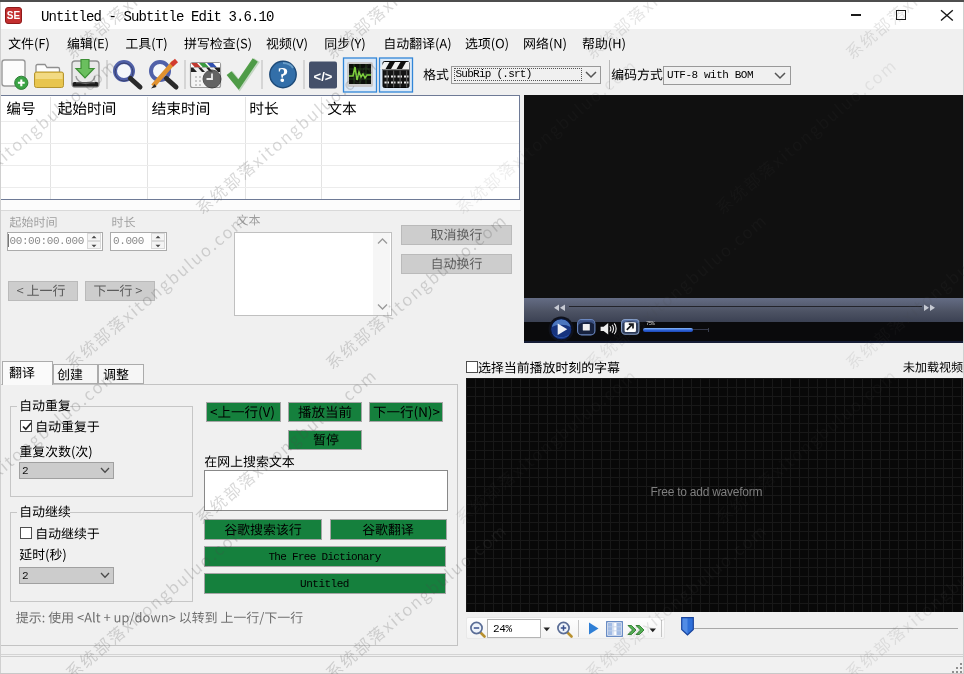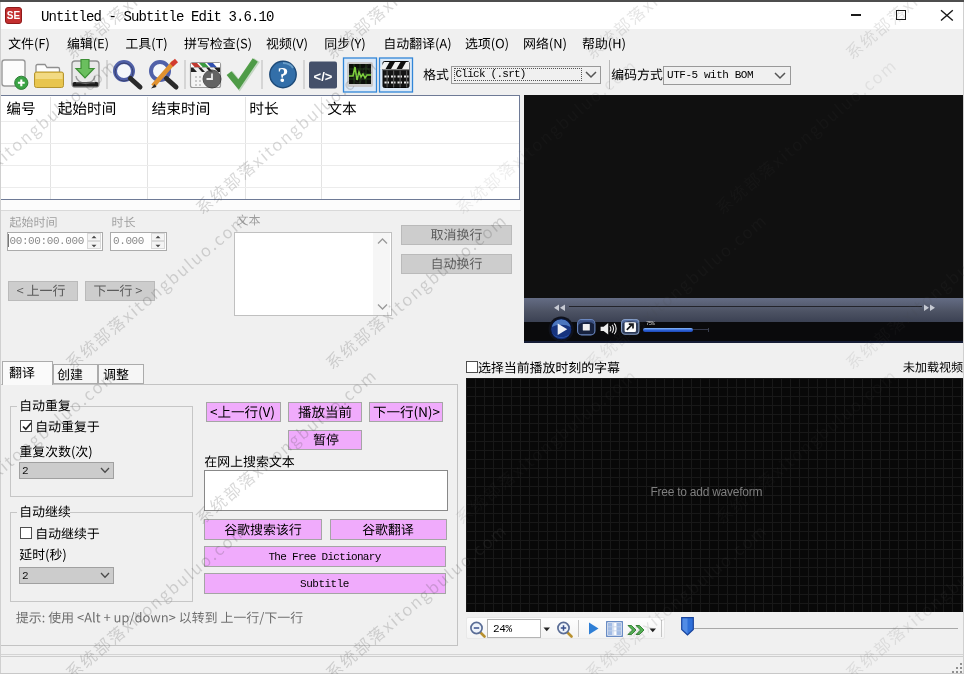--- a/index.html
+++ b/index.html
@@ -1,20 +1,20 @@
 <!DOCTYPE html>
 <html><head><meta charset="utf-8"><style>
 *{margin:0;padding:0;box-sizing:border-box}
 html,body{width:964px;height:674px;overflow:hidden}
 body{position:relative;background:#f0f0f0;font-family:"Liberation Mono",monospace}
 .ab{position:absolute}
 .z{position:absolute;overflow:visible}
 .mono{font-family:"Liberation Mono",monospace}
 .sans{font-family:"Liberation Sans",sans-serif}
-.btn{position:absolute;background:#f0abfc;border:1px solid #a5a5a5;display:flex;align-items:center;justify-content:center}
+.btn{position:absolute;background:#15803d;border:1px solid #a5a5a5;display:flex;align-items:center;justify-content:center}
 .dbtn{position:absolute;background:#cdcdcd;border:1px solid #bababa}
 .cb{position:absolute;width:11.5px;height:11.5px;background:#fff;border:1px solid #4e4e4e}
 .combo{position:absolute;background:#ccc;border:1px solid #a0a0a0}
 .grp{position:absolute;border:1px solid #c6c6c6}
 .wm{position:absolute;transform:rotate(-40deg);transform-origin:0 100%}
 </style></head><body>
 <div class="ab" style="left:0;top:0;width:964px;height:2px;background:#4e4e4e"></div>
 <div class="ab" style="left:0;top:2px;width:964px;height:27px;background:#fff"></div>
 <div class="ab" style="left:5px;top:7px;width:17px;height:17px;background:#c32f2f;border-radius:3px;border:1px solid #8f1a1a">
 <svg width="15" height="15" style="position:absolute;left:0;top:0">
@@ -138,30 +138,30 @@
 <rect x="386.5" y="14.5" width="1.2" height="17" fill="#555"></rect>
     <rect x="393" y="14.5" width="1.2" height="17" fill="#555"></rect>
     <rect x="399.5" y="14.5" width="1.2" height="17" fill="#555"></rect>
     <rect x="406" y="14.5" width="1.2" height="17" fill="#555"></rect>
 </svg>
 <svg class="z" style="left:423px;top:67.8px;color:#000" width="26" height="15" viewBox="0 0 26.0 15.1">
     <path fill="currentColor" d="M7.5 2.8H10.3C9.9 3.6 9.4 4.3 8.8 5C8.2 4.4 7.7 3.7 7.3 3ZM2.6 0.5V3.3H0.7V4.2H2.5C2.1 6 1.2 8.1 0.4 9.2C0.5 9.4 0.8 9.8 0.9 10C1.5 9.2 2.1 7.7 2.6 6.3V12.5H3.5V5.9C4 6.5 4.4 7.2 4.6 7.6L5.2 6.8C5 6.5 3.9 5.2 3.5 4.8V4.2H5L4.7 4.5C4.9 4.6 5.3 5 5.5 5.1C5.9 4.8 6.4 4.3 6.8 3.8C7.1 4.4 7.6 5 8.1 5.6C7 6.5 5.7 7.2 4.4 7.7C4.6 7.9 4.9 8.2 5 8.4C5.3 8.3 5.7 8.2 6 8V12.5H6.9V11.9H10.5V12.4H11.5V7.9L12.1 8.2C12.2 7.9 12.5 7.5 12.7 7.3C11.4 7 10.3 6.3 9.4 5.6C10.3 4.7 11.1 3.5 11.6 2.2L10.9 1.9L10.8 1.9H8C8.2 1.5 8.3 1.2 8.5 0.8L7.6 0.5C7.1 1.8 6.2 3.1 5.2 4V3.3H3.5V0.5ZM6.9 11.1V8.6H10.5V11.1ZM6.6 7.7C7.4 7.3 8.1 6.8 8.8 6.2C9.4 6.8 10.2 7.3 11 7.7Z M22.2 1.2C22.9 1.6 23.7 2.3 24.1 2.8L24.8 2.2C24.4 1.7 23.5 1.1 22.9 0.6ZM20.3 0.6C20.3 1.4 20.4 2.2 20.4 3H13.7V3.9H20.5C20.8 8.7 21.9 12.5 24 12.5C25 12.5 25.4 11.8 25.6 9.6C25.3 9.5 24.9 9.2 24.7 9C24.6 10.8 24.5 11.5 24.1 11.5C22.8 11.5 21.8 8.3 21.5 3.9H25.3V3H21.4C21.4 2.2 21.4 1.4 21.4 0.6ZM13.8 11.1 14.1 12.1C15.7 11.7 18.1 11.2 20.3 10.7L20.3 9.8L17.5 10.4V6.8H19.9V5.8H14.2V6.8H16.5V10.6Z"></path>
   </svg>
 <div class="ab" style="left:451px;top:65.5px;width:150px;height:18px;background:#f0f0f0;border:1px solid #999"></div>
 <div class="ab" style="left:453.5px;top:68px;width:128px;height:13px;border:1px dotted #555"></div>
-<div class="ab mono" style="left:455.5px;top:68px;font-size:11px;letter-spacing:-0.75px;line-height:13px">Click (.srt)</div>
+<div class="ab mono" style="left:455.5px;top:68px;font-size:11px;letter-spacing:-0.75px;line-height:13px">SubRip (.srt)</div>
 <svg class="ab" style="left:585px;top:71px" width="12" height="8">
     <path d="M1,1 L6,6 L11,1" fill="none" stroke="#555" stroke-width="1.5"></path>
   </svg>
 <div class="ab" style="left:608.5px;top:60px;width:1px;height:29px;background:#b9b9b9"></div>
 <svg class="z" style="left:611px;top:67.8px;color:#000" width="52" height="15" viewBox="0 0 52.0 15.1">
     <path fill="currentColor" d="M0.5 10.7 0.8 11.6C1.8 11.2 3.2 10.6 4.5 10.1L4.3 9.3C2.9 9.9 1.5 10.4 0.5 10.7ZM0.8 5.9C1 5.8 1.3 5.8 2.7 5.6C2.2 6.4 1.7 7.1 1.5 7.3C1.1 7.8 0.9 8.2 0.6 8.2C0.7 8.4 0.8 8.9 0.9 9.1C1.1 8.9 1.5 8.8 4.4 8.1C4.4 7.9 4.3 7.6 4.3 7.3L2.2 7.8C3.1 6.6 4 5.1 4.7 3.7L3.9 3.2C3.7 3.7 3.4 4.2 3.2 4.7L1.7 4.9C2.5 3.7 3.2 2.3 3.7 0.8L2.8 0.5C2.3 2.1 1.5 3.8 1.2 4.2C0.9 4.7 0.7 5 0.5 5.1C0.6 5.3 0.7 5.7 0.8 5.9ZM8.1 6.9V8.8H7V6.9ZM8.8 6.9H9.7V8.8H8.8ZM6.3 6.1V12.4H7V9.6H8.1V12.1H8.8V9.6H9.7V12H10.4V9.6H11.3V11.5C11.3 11.6 11.3 11.6 11.2 11.7C11.1 11.7 10.9 11.7 10.6 11.6C10.7 11.9 10.8 12.2 10.8 12.4C11.3 12.4 11.6 12.4 11.8 12.2C12 12.1 12.1 11.9 12.1 11.5V6.1L11.3 6.1ZM10.4 6.9H11.3V8.8H10.4ZM7.9 0.7C8.1 1.1 8.3 1.5 8.4 1.9H5.4V4.7C5.4 6.7 5.3 9.6 4.1 11.7C4.3 11.8 4.7 12.1 4.8 12.3C6 10.2 6.3 7.1 6.3 5H12V1.9H9.5C9.3 1.5 9.1 0.9 8.8 0.4ZM6.3 2.8H11V4.1H6.3Z M18.3 8.8V9.7H23.3V8.8ZM19.4 3C19.3 4.3 19.1 6 19 7.1H19.2L24.2 7.1C24 9.9 23.7 11.1 23.3 11.4C23.2 11.5 23.1 11.6 22.9 11.6C22.6 11.6 22 11.6 21.4 11.5C21.6 11.7 21.7 12.1 21.7 12.4C22.3 12.4 22.9 12.4 23.2 12.4C23.6 12.4 23.9 12.3 24.1 12C24.6 11.5 24.9 10.2 25.2 6.7C25.2 6.5 25.2 6.2 25.2 6.2H23.6C23.8 4.6 24 2.7 24.1 1.3L23.4 1.2L23.3 1.3H18.8V2.2H23.1C23 3.3 22.8 4.9 22.7 6.2H20C20.1 5.3 20.2 4 20.3 3.1ZM13.7 1.2V2.1H15.2C14.9 4.1 14.3 5.9 13.4 7.2C13.5 7.4 13.8 8 13.8 8.2C14.1 7.9 14.3 7.6 14.5 7.2V11.9H15.4V10.8H17.7V5.2H15.4C15.7 4.2 16 3.2 16.2 2.1H18.1V1.2ZM15.4 6.1H16.9V10H15.4Z M31.7 0.8C32.1 1.4 32.4 2.2 32.6 2.8H26.9V3.7H30.4C30.3 6.7 30 10.1 26.6 11.7C26.9 11.9 27.2 12.3 27.3 12.5C29.8 11.2 30.8 9.1 31.2 6.7H35.8C35.6 9.7 35.4 10.9 35 11.3C34.8 11.4 34.6 11.4 34.4 11.4C34 11.4 33.1 11.4 32.2 11.3C32.4 11.6 32.5 12 32.5 12.3C33.4 12.4 34.2 12.4 34.7 12.3C35.2 12.3 35.5 12.2 35.8 11.9C36.3 11.4 36.6 10 36.9 6.3C36.9 6.1 36.9 5.8 36.9 5.8H31.3C31.4 5.1 31.5 4.4 31.5 3.7H38.2V2.8H32.7L33.6 2.4C33.4 1.8 33 1.1 32.7 0.4Z M48.2 1.2C48.9 1.6 49.7 2.3 50.1 2.8L50.8 2.2C50.4 1.7 49.5 1.1 48.9 0.6ZM46.3 0.6C46.3 1.4 46.4 2.2 46.4 3H39.7V3.9H46.5C46.8 8.7 47.9 12.5 50 12.5C51 12.5 51.4 11.8 51.6 9.6C51.3 9.5 50.9 9.2 50.7 9C50.6 10.8 50.5 11.5 50.1 11.5C48.8 11.5 47.8 8.3 47.5 3.9H51.3V3H47.4C47.4 2.2 47.4 1.4 47.4 0.6ZM39.8 11.1 40.1 12.1C41.7 11.7 44.1 11.2 46.3 10.7L46.3 9.8L43.5 10.4V6.8H45.9V5.8H40.2V6.8H42.5V10.6Z"></path>
   </svg>
 <div class="ab" style="left:663px;top:65.5px;width:128px;height:19px;background:#f0f0f0;border:1px solid #999"></div>
-<div class="ab mono" style="left:667px;top:68.5px;font-size:11px;letter-spacing:-0.45px;line-height:13px">UTF-5 with BOM</div>
+<div class="ab mono" style="left:667px;top:68.5px;font-size:11px;letter-spacing:-0.45px;line-height:13px">UTF-8 with BOM</div>
 <svg class="ab" style="left:774px;top:71.5px" width="12" height="8">
     <path d="M1,1 L6,6 L11,1" fill="none" stroke="#555" stroke-width="1.5"></path>
   </svg>
 <div class="ab" style="left:0;top:95px;width:520px;height:105px;background:#fff;border:1px solid #6e7a96"></div>
 <div class="ab" style="left:49.5px;top:97px;width:1px;height:102px;background:#e3e3e3"></div>
 <div class="ab" style="left:147px;top:97px;width:1px;height:102px;background:#e3e3e3"></div>
 <div class="ab" style="left:245px;top:97px;width:1px;height:102px;background:#e3e3e3"></div>
 <div class="ab" style="left:320.5px;top:97px;width:1px;height:102px;background:#e3e3e3"></div>
 <div class="ab" style="left:1px;top:121px;width:518px;height:1px;background:#ececec"></div>
 <div class="ab" style="left:1px;top:143px;width:518px;height:1px;background:#ececec"></div>
@@ -342,21 +342,21 @@
 <div class="ab" style="left:203.5px;top:470px;width:244px;height:41px;background:#fff;border:1px solid #888"></div>
 <div class="btn" style="left:203.5px;top:518.5px;width:118px;height:21px"></div>
 <svg class="z" style="left:224px;top:522.9px;color:#000" width="78" height="15" viewBox="0 0 78.0 15.1">
     <path fill="currentColor" d="M7.6 1.3C8.9 2.2 10.4 3.5 11.2 4.4L12 3.7C11.2 2.9 9.6 1.6 8.4 0.7ZM4.4 0.8C3.5 1.9 2.2 3 1 3.7C1.3 3.9 1.7 4.2 1.8 4.4C3 3.6 4.4 2.4 5.3 1.2ZM6.4 2.8C5.3 4.8 2.9 6.7 0.5 7.5C0.7 7.7 1 8.1 1.1 8.4C1.7 8.2 2.3 7.9 2.9 7.5V12.5H3.9V12H9.2V12.5H10.2V7.6C10.8 7.9 11.3 8.2 11.8 8.4C12 8.1 12.3 7.7 12.6 7.5C10.5 6.8 8.3 5.3 7 3.7L7.3 3.4ZM3.9 11.1V8.1H9.2V11.1ZM3.3 7.3C4.5 6.5 5.6 5.5 6.5 4.5C7.3 5.5 8.4 6.5 9.6 7.3Z M15.1 3.5H16.6V4.8H15.1ZM14.3 2.8V5.5H17.4V2.8ZM13.5 6.3V7.2H18.4V11.5C18.4 11.6 18.3 11.7 18.1 11.7C18 11.7 17.4 11.7 16.8 11.7C17 11.9 17.1 12.2 17.1 12.4C17.9 12.4 18.5 12.4 18.8 12.3C19.1 12.2 19.2 12 19.2 11.5V7.2H20.4V6.3H19.2V2H20.1V1.2H13.7V2H18.3V6.3ZM14.2 8V11.3H15V10.8H17.4V8ZM15 8.7H16.6V10.1H15ZM21.2 0.5C20.9 2.4 20.3 4.3 19.5 5.5C19.7 5.6 20.1 5.9 20.3 6C20.8 5.3 21.2 4.5 21.5 3.5H24.4C24.2 4.4 24 5.3 23.9 5.9L24.6 6.1C24.9 5.3 25.3 3.9 25.5 2.8L24.8 2.6L24.7 2.6H21.7C21.9 2 22 1.3 22.1 0.7ZM22.1 4.3V5.2C22.1 7 21.9 9.8 19.4 11.8C19.6 12 19.9 12.3 20 12.5C21.5 11.3 22.2 9.8 22.6 8.4C23.1 10.1 23.9 11.4 25.1 12.5C25.3 12.2 25.5 11.9 25.8 11.8C24.2 10.4 23.4 8.9 22.9 6.2C22.9 5.9 23 5.5 23 5.2V4.3Z M28.2 0.5V3.1H26.6V4.1H28.2V6.8L26.5 7.4L26.8 8.3L28.2 7.8V11.3C28.2 11.4 28.1 11.5 27.9 11.5C27.8 11.5 27.3 11.5 26.8 11.5C27 11.8 27.1 12.2 27.1 12.4C27.9 12.4 28.4 12.4 28.7 12.2C29 12.1 29.1 11.8 29.1 11.3V7.5L30.5 6.9L30.4 6L29.1 6.5V4.1H30.4V3.1H29.1V0.5ZM30.9 7.7V8.5H31.5L31.4 8.5C32 9.4 32.7 10.2 33.6 10.8C32.5 11.2 31.2 11.5 30 11.7C30.1 11.9 30.3 12.3 30.4 12.5C31.8 12.3 33.2 11.9 34.5 11.3C35.5 11.8 36.7 12.2 37.9 12.5C38.1 12.2 38.3 11.8 38.5 11.6C37.4 11.5 36.3 11.2 35.4 10.8C36.4 10.1 37.3 9.1 37.8 7.9L37.3 7.6L37.1 7.7H34.9V6.4H37.9V1.6H35.4V2.4H37V3.6H35.5V4.4H37V5.6H34.9V0.5H34V5.6H31.9V4.4H33.4V3.6H31.9V2.4C32.6 2.2 33.3 1.9 33.9 1.6L33.2 1C32.7 1.3 31.9 1.7 31.1 1.9V6.4H34V7.7ZM36.5 8.5C36 9.2 35.3 9.8 34.5 10.3C33.6 9.8 32.9 9.2 32.4 8.5Z M47.2 10.1C48.3 10.7 49.7 11.6 50.4 12.2L51.2 11.6C50.5 11 49 10.2 48 9.6ZM42.8 9.7C42 10.4 40.9 11.1 39.8 11.6C40 11.7 40.4 12.1 40.5 12.2C41.6 11.7 42.8 10.8 43.7 10ZM41.5 7.3C41.7 7.2 42.1 7.2 44.5 7C43.4 7.5 42.5 7.9 42.1 8.1C41.3 8.4 40.8 8.6 40.3 8.6C40.4 8.8 40.5 9.3 40.6 9.5C40.9 9.3 41.4 9.3 45.2 9V11.3C45.2 11.5 45.2 11.5 45 11.5C44.8 11.5 44.1 11.5 43.3 11.5C43.4 11.8 43.6 12.1 43.6 12.4C44.6 12.4 45.2 12.4 45.6 12.3C46.1 12.1 46.2 11.9 46.2 11.3V9L49.4 8.8C49.7 9.2 50 9.5 50.2 9.8L51 9.3C50.4 8.6 49.3 7.5 48.3 6.7L47.6 7.2C48 7.5 48.3 7.8 48.7 8.1L43 8.4C44.9 7.7 46.7 6.9 48.5 5.8L47.7 5.2C47.2 5.6 46.6 5.9 45.9 6.3L43 6.4C43.9 6 44.8 5.5 45.6 4.9L45.2 4.6H50.2V6.2H51.2V3.7H46V2.5H51V1.7H46V0.5H45V1.7H40V2.5H45V3.7H39.9V6.2H40.8V4.6H44.6C43.7 5.3 42.6 5.9 42.2 6.1C41.8 6.3 41.5 6.4 41.3 6.4C41.4 6.7 41.5 7.1 41.5 7.3Z M53.5 1.2C54.1 1.9 55 2.8 55.3 3.4L56.1 2.8C55.7 2.2 54.9 1.3 54.2 0.7ZM52.6 4.6V5.5H54.7V10.3C54.7 11 54.3 11.4 54 11.6C54.2 11.8 54.5 12.1 54.6 12.3C54.8 12.1 55.1 11.8 57.1 10.3C57 10.2 56.9 9.8 56.8 9.5L55.6 10.4V4.6ZM59.7 0.7C59.9 1.2 60.2 1.8 60.3 2.2H56.7V3.1H59.5C59 3.9 58.1 5 57.9 5.3C57.6 5.5 57.2 5.6 57 5.7C57 5.9 57.2 6.4 57.3 6.6C57.5 6.5 57.9 6.4 60.6 6.3C59.5 7.3 58.2 8.3 56.7 8.9C56.9 9.1 57.2 9.4 57.3 9.7C59.8 8.5 61.9 6.6 63.1 4.5L62.1 4.2C61.9 4.6 61.7 5 61.4 5.4L58.9 5.5C59.4 4.8 60.1 3.9 60.6 3.1H64.3V2.2H61.4C61.3 1.7 61 1 60.6 0.5ZM63.2 6.5C61.9 8.7 59.3 10.7 56.2 11.7C56.4 11.9 56.6 12.3 56.8 12.5C58.4 11.9 59.8 11.1 61.1 10.2C62 10.9 63 11.8 63.5 12.3L64.3 11.7C63.7 11.1 62.7 10.3 61.8 9.6C62.8 8.8 63.6 7.9 64.2 6.9Z M70.7 1.3V2.2H77.1V1.3ZM68.5 0.5C67.8 1.5 66.5 2.6 65.5 3.4C65.6 3.5 65.9 3.9 66 4.1C67.2 3.3 68.5 2 69.4 0.9ZM70.1 4.9V5.8H74.5V11.2C74.5 11.4 74.4 11.5 74.1 11.5C73.9 11.5 73 11.5 72.1 11.5C72.2 11.8 72.4 12.2 72.4 12.4C73.7 12.4 74.4 12.4 74.9 12.3C75.3 12.1 75.5 11.8 75.5 11.2V5.8H77.4V4.9ZM69 3.3C68.1 4.8 66.7 6.3 65.3 7.3C65.5 7.4 65.9 7.9 66 8.1C66.5 7.7 67 7.2 67.5 6.7V12.5H68.5V5.6C69 5 69.5 4.3 69.9 3.6Z"></path>
   </svg>
 <div class="btn" style="left:330px;top:518.5px;width:117px;height:21px"></div>
 <svg class="z" style="left:362px;top:522.9px;color:#000" width="52" height="15" viewBox="0 0 52.0 15.1">
     <path fill="currentColor" d="M7.6 1.3C8.9 2.2 10.4 3.5 11.2 4.4L12 3.7C11.2 2.9 9.6 1.6 8.4 0.7ZM4.4 0.8C3.5 1.9 2.2 3 1 3.7C1.3 3.9 1.7 4.2 1.8 4.4C3 3.6 4.4 2.4 5.3 1.2ZM6.4 2.8C5.3 4.8 2.9 6.7 0.5 7.5C0.7 7.7 1 8.1 1.1 8.4C1.7 8.2 2.3 7.9 2.9 7.5V12.5H3.9V12H9.2V12.5H10.2V7.6C10.8 7.9 11.3 8.2 11.8 8.4C12 8.1 12.3 7.7 12.6 7.5C10.5 6.8 8.3 5.3 7 3.7L7.3 3.4ZM3.9 11.1V8.1H9.2V11.1ZM3.3 7.3C4.5 6.5 5.6 5.5 6.5 4.5C7.3 5.5 8.4 6.5 9.6 7.3Z M15.1 3.5H16.6V4.8H15.1ZM14.3 2.8V5.5H17.4V2.8ZM13.5 6.3V7.2H18.4V11.5C18.4 11.6 18.3 11.7 18.1 11.7C18 11.7 17.4 11.7 16.8 11.7C17 11.9 17.1 12.2 17.1 12.4C17.9 12.4 18.5 12.4 18.8 12.3C19.1 12.2 19.2 12 19.2 11.5V7.2H20.4V6.3H19.2V2H20.1V1.2H13.7V2H18.3V6.3ZM14.2 8V11.3H15V10.8H17.4V8ZM15 8.7H16.6V10.1H15ZM21.2 0.5C20.9 2.4 20.3 4.3 19.5 5.5C19.7 5.6 20.1 5.9 20.3 6C20.8 5.3 21.2 4.5 21.5 3.5H24.4C24.2 4.4 24 5.3 23.9 5.9L24.6 6.1C24.9 5.3 25.3 3.9 25.5 2.8L24.8 2.6L24.7 2.6H21.7C21.9 2 22 1.3 22.1 0.7ZM22.1 4.3V5.2C22.1 7 21.9 9.8 19.4 11.8C19.6 12 19.9 12.3 20 12.5C21.5 11.3 22.2 9.8 22.6 8.4C23.1 10.1 23.9 11.4 25.1 12.5C25.3 12.2 25.5 11.9 25.8 11.8C24.2 10.4 23.4 8.9 22.9 6.2C22.9 5.9 23 5.5 23 5.2V4.3Z M32.6 3.4C33 4.3 33.3 5.4 33.5 6L34.2 5.8C34 5.2 33.6 4.1 33.3 3.2ZM35.5 3.4C35.9 4.2 36.3 5.3 36.4 6L37.1 5.8C36.9 5.1 36.6 4 36.2 3.2ZM31.2 1.9C31.1 2.4 30.8 3.1 30.5 3.6H30.1V1.7C30.9 1.5 31.6 1.4 32.2 1.3L31.7 0.6C30.5 0.9 28.4 1.1 26.7 1.2C26.8 1.4 26.9 1.7 26.9 1.9C27.7 1.9 28.5 1.8 29.2 1.7V3.6H26.6V4.4H28.9C28.3 5.3 27.3 6.2 26.5 6.7C26.6 6.9 26.8 7.3 26.9 7.5L27.1 7.4V12.5H27.9V11.7H31.3V12.3H32.1V7.3H27.2C27.9 6.7 28.7 5.9 29.2 5.1V7H30.1V5.1C30.7 5.6 31.6 6.4 32 6.8L32.5 6C32.1 5.8 30.8 4.8 30.2 4.4H32.3V3.6H31.3C31.5 3.2 31.8 2.6 32 2.1ZM27.3 2.2C27.5 2.7 27.7 3.3 27.8 3.6L28.5 3.4C28.4 3.1 28.2 2.5 28 2ZM29.3 9.8V10.9H27.9V9.8ZM30 9.8H31.3V10.9H30ZM29.3 9.1H27.9V8H29.3ZM30 9.1V8H31.3V9.1ZM32.4 8.9 32.9 9.5C33.3 9 33.9 8.4 34.4 7.8V11.4C34.4 11.5 34.4 11.6 34.2 11.6C34.1 11.6 33.6 11.6 33.1 11.6C33.2 11.8 33.3 12.2 33.4 12.4C34.1 12.4 34.5 12.4 34.8 12.3C35.1 12.1 35.2 11.8 35.2 11.4V1.1H32.7V2H34.4V6.7C33.7 7.6 32.9 8.3 32.4 8.9ZM35.4 8.7 35.9 9.4C36.3 8.9 36.8 8.4 37.3 7.8V11.3C37.3 11.5 37.2 11.6 37.1 11.6C36.9 11.6 36.4 11.6 35.9 11.6C36 11.8 36.2 12.2 36.2 12.4C36.9 12.4 37.4 12.4 37.7 12.3C38 12.1 38.1 11.8 38.1 11.3V1.1H35.5V2H37.3V6.7C36.6 7.5 35.9 8.2 35.4 8.7Z M40.3 1.3C40.9 2 41.5 3 41.8 3.6L42.6 3C42.3 2.4 41.6 1.5 41 0.8ZM46.9 6.1V7.2H44.4V8.1H46.9V9.5H43.6V9.9L43.4 9.3L42.4 10.1V4.6H39.6V5.5H41.4V10.2C41.4 10.8 41 11.3 40.8 11.5C41 11.6 41.2 12 41.3 12.2C41.5 11.9 41.8 11.7 43.6 10.3V10.4H46.9V12.5H47.9V10.4H51.4V9.5H47.9V8.1H50.5V7.2H47.9V6.1ZM49.4 2.1C48.9 2.8 48.3 3.4 47.5 3.9C46.8 3.4 46.2 2.8 45.7 2.1ZM43.8 1.2V2.1H44.7C45.3 3 45.9 3.8 46.7 4.4C45.6 5.1 44.4 5.6 43.2 5.8C43.3 6 43.6 6.4 43.7 6.7C45 6.3 46.3 5.7 47.5 5C48.5 5.7 49.7 6.2 51 6.5C51.2 6.3 51.4 5.9 51.6 5.7C50.4 5.5 49.3 5 48.3 4.5C49.4 3.7 50.3 2.7 50.8 1.5L50.2 1.2L50 1.2Z"></path>
   </svg>
 <div class="btn mono" style="left:203.5px;top:546px;width:242px;height:21px;font-size:11px;letter-spacing:-0.7px">The Free Dictionary</div>
-<div class="btn mono" style="left:203.5px;top:573px;width:242px;height:21px;font-size:11px;letter-spacing:-0.5px">Subtitle</div>
+<div class="btn mono" style="left:203.5px;top:573px;width:242px;height:21px;font-size:11px;letter-spacing:-0.5px">Untitled</div>
 <svg class="z" style="left:12.5px;top:610.6px;color:#6e6e6e" width="293" height="15" viewBox="0 0 293.1 15.3">
     <path fill="currentColor" d="M6.3 3.5H10.7V4.5H6.3ZM6.3 1.7H10.7V2.8H6.3ZM5.4 1V5.3H11.7V1ZM5.7 7.7C5.5 9.6 4.9 11.1 3.7 12.1C3.9 12.2 4.3 12.5 4.4 12.7C5.1 12.1 5.6 11.2 6 10.2C6.9 12.1 8.3 12.5 10.2 12.5H12.5C12.6 12.2 12.7 11.8 12.8 11.6C12.4 11.6 10.6 11.6 10.2 11.6C9.8 11.6 9.4 11.6 9 11.5V9.4H11.7V8.6H9V7.1H12.4V6.2H4.8V7.1H8V11.3C7.3 10.9 6.7 10.3 6.3 9.2C6.4 8.8 6.5 8.3 6.6 7.8ZM2.2 0.5V3.2H0.5V4.1H2.2V7C1.5 7.2 0.9 7.4 0.4 7.5L0.6 8.5L2.2 8V11.4C2.2 11.6 2.1 11.7 1.9 11.7C1.8 11.7 1.3 11.7 0.7 11.7C0.8 11.9 1 12.3 1 12.6C1.8 12.6 2.3 12.6 2.6 12.4C3 12.2 3.1 12 3.1 11.4V7.7L4.6 7.2L4.4 6.3L3.1 6.7V4.1H4.6V3.2H3.1V0.5Z M16.3 7C15.7 8.5 14.7 9.9 13.7 10.9C13.9 11 14.4 11.3 14.6 11.5C15.6 10.5 16.7 8.9 17.3 7.3ZM22.2 7.4C23.2 8.7 24.2 10.4 24.5 11.5L25.5 11C25.1 9.9 24.1 8.2 23.1 7ZM15.2 1.5V2.5H24.5V1.5ZM14 4.7V5.7H19.3V11.4C19.3 11.6 19.2 11.6 19 11.6C18.7 11.7 17.8 11.7 16.9 11.6C17.1 11.9 17.3 12.4 17.3 12.7C18.5 12.7 19.3 12.6 19.7 12.5C20.2 12.3 20.4 12 20.4 11.4V5.7H25.6V4.7Z M28.2 6.5C28.7 6.5 29.1 6.1 29.1 5.5C29.1 5 28.7 4.6 28.2 4.6C27.7 4.6 27.4 5 27.4 5.5C27.4 6.1 27.7 6.5 28.2 6.5ZM28.2 11.8C28.7 11.8 29.1 11.4 29.1 10.9C29.1 10.3 28.7 10 28.2 10C27.7 10 27.4 10.3 27.4 10.9C27.4 11.4 27.7 11.8 28.2 11.8Z M40.9 0.6V2H37.3V2.9H40.9V4.2H37.6V7.9H40.9C40.8 8.6 40.6 9.3 40.2 9.9C39.5 9.4 38.9 8.8 38.5 8.1L37.6 8.4C38.1 9.2 38.8 10 39.6 10.5C39 11.1 38.1 11.6 36.8 11.9C37 12.1 37.3 12.5 37.4 12.7C38.8 12.3 39.7 11.7 40.4 11.1C41.7 11.9 43.4 12.4 45.3 12.7C45.4 12.4 45.6 12 45.9 11.8C44 11.6 42.3 11.1 41 10.4C41.5 9.6 41.7 8.8 41.8 7.9H45.3V4.2H41.9V2.9H45.7V2H41.9V0.6ZM38.6 5H40.9V6.4L40.9 7H38.6ZM41.9 5H44.3V7H41.9L41.9 6.4ZM36.7 0.5C35.9 2.5 34.6 4.5 33.3 5.7C33.5 6 33.8 6.5 33.9 6.7C34.4 6.2 34.8 5.6 35.3 5V12.7H36.3V3.5C36.8 2.7 37.3 1.7 37.6 0.8Z M48.2 1.5V6.2C48.2 8.1 48.1 10.4 46.6 12.1C46.9 12.2 47.3 12.5 47.4 12.7C48.4 11.6 48.9 10.1 49.1 8.6H52.4V12.6H53.4V8.6H57V11.3C57 11.6 56.9 11.6 56.6 11.7C56.4 11.7 55.5 11.7 54.5 11.6C54.7 11.9 54.8 12.3 54.9 12.6C56.1 12.6 56.9 12.6 57.3 12.4C57.8 12.3 57.9 12 57.9 11.3V1.5ZM49.2 2.4H52.4V4.5H49.2ZM57 2.4V4.5H53.4V2.4ZM49.2 5.5H52.4V7.7H49.2C49.2 7.2 49.2 6.7 49.2 6.2ZM57 5.5V7.7H53.4V5.5Z M69.2 9.7V8.6L66.1 7.5L64.1 6.7V6.7L66.1 6L69.2 4.8V3.7L62.9 6.2V7.2Z M69.8 11.6H71L71.9 8.7H75.5L76.4 11.6H77.7L74.4 1.9H73ZM72.2 7.7 72.7 6.2C73 5.1 73.4 4.1 73.7 2.9H73.7C74 4.1 74.3 5.1 74.7 6.2L75.2 7.7Z M80.2 11.8C80.5 11.8 80.7 11.7 80.9 11.7L80.7 10.8C80.6 10.8 80.6 10.8 80.5 10.8C80.3 10.8 80.2 10.6 80.2 10.3V1.1H78.9V10.2C78.9 11.2 79.3 11.8 80.2 11.8Z M84.9 11.8C85.4 11.8 85.9 11.7 86.3 11.5L86 10.6C85.8 10.7 85.5 10.8 85.2 10.8C84.4 10.8 84.1 10.3 84.1 9.4V5.4H86.1V4.4H84.1V2.4H83.1L83 4.4L81.8 4.5V5.4H82.9V9.4C82.9 10.8 83.4 11.8 84.9 11.8Z M92.6 10.1H93.6V7.2H96.3V6.3H93.6V3.4H92.6V6.3H89.9V7.2H92.6Z M103 11.8C104 11.8 104.7 11.3 105.4 10.5H105.4L105.5 11.6H106.5V4.4H105.3V9.5C104.6 10.4 104.1 10.7 103.4 10.7C102.4 10.7 102 10.2 102 8.8V4.4H100.8V9C100.8 10.8 101.5 11.8 103 11.8Z M108.9 14.6H110.1V12.2L110.1 11C110.7 11.5 111.4 11.8 112.1 11.8C113.7 11.8 115.2 10.4 115.2 7.9C115.2 5.7 114.2 4.3 112.3 4.3C111.5 4.3 110.7 4.7 110.1 5.3H110L109.9 4.4H108.9ZM111.9 10.8C111.4 10.8 110.8 10.6 110.1 10V6.3C110.8 5.6 111.4 5.3 112 5.3C113.4 5.3 113.9 6.3 113.9 7.9C113.9 9.7 113.1 10.8 111.9 10.8Z M116 14H116.9L120.9 1.1H120Z M124.7 11.8C125.6 11.8 126.4 11.3 126.9 10.8H126.9L127 11.6H128V1.1H126.8V3.9L126.9 5.1C126.3 4.6 125.7 4.3 124.9 4.3C123.2 4.3 121.8 5.7 121.8 8C121.8 10.4 122.9 11.8 124.7 11.8ZM125 10.8C123.7 10.8 123 9.8 123 8C123 6.4 123.9 5.3 125.1 5.3C125.7 5.3 126.2 5.5 126.8 6V9.8C126.2 10.5 125.7 10.8 125 10.8Z M133.3 11.8C135 11.8 136.6 10.4 136.6 8C136.6 5.6 135 4.3 133.3 4.3C131.5 4.3 129.9 5.6 129.9 8C129.9 10.4 131.5 11.8 133.3 11.8ZM133.3 10.8C132 10.8 131.2 9.7 131.2 8C131.2 6.4 132 5.3 133.3 5.3C134.5 5.3 135.3 6.4 135.3 8C135.3 9.7 134.5 10.8 133.3 10.8Z M139.6 11.6H141L142 7.8C142.2 7.1 142.3 6.4 142.5 5.7H142.6C142.7 6.4 142.9 7.1 143.1 7.7L144.1 11.6H145.6L147.5 4.4H146.3L145.3 8.6C145.1 9.3 145 9.9 144.9 10.6H144.8C144.6 9.9 144.5 9.3 144.3 8.6L143.2 4.4H142L140.9 8.6C140.7 9.3 140.5 9.9 140.4 10.6H140.3C140.2 9.9 140.1 9.3 139.9 8.6L138.8 4.4H137.6Z M149.1 11.6H150.3V6.4C151 5.7 151.5 5.3 152.2 5.3C153.2 5.3 153.6 5.9 153.6 7.2V11.6H154.8V7.1C154.8 5.3 154.1 4.3 152.6 4.3C151.6 4.3 150.9 4.8 150.2 5.5H150.2L150 4.4H149.1Z M156.4 9.7 162.7 7.2V6.2L156.4 3.7V4.8L159.5 6L161.5 6.7V6.7L159.5 7.5L156.4 8.6Z M171.1 2.2C171.9 3.2 172.7 4.5 173.1 5.4L174 4.8C173.6 4 172.7 2.7 172 1.8ZM176.2 1C175.9 6.9 175 10.2 170.7 11.9C171 12.1 171.4 12.5 171.5 12.8C173.3 11.9 174.5 10.9 175.4 9.5C176.4 10.5 177.5 11.8 178.1 12.6L178.9 12C178.3 11 177 9.7 175.9 8.6C176.7 6.7 177.1 4.3 177.3 1.1ZM168 11.4C168.4 11 168.9 10.8 172.7 8.9C172.6 8.7 172.5 8.3 172.4 8L169.3 9.4V1.5H168.3V9.3C168.3 9.9 167.8 10.4 167.5 10.5C167.7 10.7 167.9 11.1 168 11.4Z M180.4 7.2C180.5 7.1 181 7 181.4 7H182.6V9L179.9 9.4L180.1 10.4L182.6 9.9V12.6H183.5V9.7L185.3 9.4L185.3 8.5L183.5 8.8V7H184.9V6.2H183.5V4.1H182.6V6.2H181.3C181.7 5.2 182.1 4.1 182.5 3H184.9V2.1H182.7C182.9 1.6 183 1.2 183.1 0.7L182.1 0.5C182 1 181.9 1.6 181.8 2.1H180V3H181.6C181.2 4.1 180.9 5 180.8 5.3C180.5 5.9 180.4 6.3 180.1 6.4C180.3 6.6 180.4 7 180.4 7.2ZM185 4.6V5.5H186.9C186.7 6.4 186.4 7.3 186.1 7.9H189.9C189.5 8.6 188.9 9.4 188.4 10.1C187.9 9.8 187.5 9.5 187 9.3L186.4 9.9C187.7 10.7 189.3 11.9 190.1 12.7L190.7 11.9C190.3 11.5 189.8 11.1 189.1 10.6C190 9.5 190.9 8.3 191.5 7.3L190.8 7L190.7 7H187.5L188 5.5H192V4.6H188.2L188.7 3H191.6V2.1H188.9L189.3 0.7L188.3 0.5L187.9 2.1H185.5V3H187.7L187.2 4.6Z M201 1.7V9.7H202V1.7ZM203.6 0.7V11.1C203.6 11.4 203.6 11.4 203.4 11.4C203.1 11.4 202.4 11.4 201.6 11.4C201.8 11.7 201.9 12.1 202 12.4C203 12.4 203.7 12.4 204.1 12.2C204.5 12 204.6 11.7 204.6 11.1V0.7ZM193.4 11.1 193.6 12C195.4 11.7 197.9 11.2 200.2 10.7L200.2 9.9L197.4 10.4V8.3H200V7.4H197.4V6H196.5V7.4H193.9V8.3H196.5V10.5ZM194.1 5.8C194.5 5.7 195 5.6 199.1 5.2C199.3 5.5 199.4 5.8 199.5 6L200.3 5.5C199.9 4.8 199 3.6 198.3 2.7L197.6 3.1C197.9 3.5 198.3 4 198.6 4.4L195.2 4.7C195.7 4 196.3 3.1 196.7 2.3H200.3V1.4H193.5V2.3H195.6C195.2 3.2 194.6 4.1 194.4 4.3C194.2 4.6 194 4.8 193.8 4.9C193.9 5.1 194.1 5.6 194.1 5.8Z M214.4 0.7V11H209.4V12H221.3V11H215.4V5.8H220.4V4.8H215.4V0.7Z M222.5 5.9V7H234.6V5.9Z M240.9 1.3V2.3H247.4V1.3ZM238.7 0.5C238 1.5 236.7 2.7 235.6 3.4C235.8 3.6 236 4 236.2 4.2C237.4 3.4 238.7 2.1 239.6 0.9ZM240.3 5V5.9H244.7V11.4C244.7 11.6 244.6 11.7 244.4 11.7C244.2 11.7 243.3 11.7 242.3 11.7C242.5 11.9 242.6 12.4 242.7 12.6C243.9 12.6 244.7 12.6 245.2 12.5C245.6 12.3 245.7 12 245.7 11.4V5.9H247.7V5ZM239.2 3.4C238.3 4.9 236.8 6.4 235.5 7.4C235.7 7.6 236 8 236.2 8.2C236.6 7.8 237.2 7.3 237.7 6.8V12.7H238.6V5.7C239.2 5.1 239.7 4.4 240.1 3.7Z M248.5 14H249.4L253.3 1.1H252.4Z M254.2 1.5V2.5H259.3V12.7H260.4V5.7C261.9 6.5 263.7 7.6 264.6 8.3L265.3 7.4C264.2 6.6 262.1 5.4 260.6 4.7L260.4 4.9V2.5H266V1.5Z M267.3 5.9V7H279.4V5.9Z M285.6 1.3V2.3H292.1V1.3ZM283.4 0.5C282.8 1.5 281.5 2.7 280.4 3.4C280.5 3.6 280.8 4 280.9 4.2C282.1 3.4 283.5 2.1 284.4 0.9ZM285.1 5V5.9H289.5V11.4C289.5 11.6 289.4 11.7 289.2 11.7C288.9 11.7 288 11.7 287.1 11.7C287.2 11.9 287.4 12.4 287.4 12.6C288.7 12.6 289.5 12.6 289.9 12.5C290.4 12.3 290.5 12 290.5 11.4V5.9H292.5V5ZM284 3.4C283 4.9 281.6 6.4 280.2 7.4C280.4 7.6 280.8 8 280.9 8.2C281.4 7.8 281.9 7.3 282.4 6.8V12.7H283.4V5.7C284 5.1 284.5 4.4 284.9 3.7Z"></path>
   </svg>
 <div class="cb" style="left:466px;top:361px"></div>
 <svg class="z" style="left:478px;top:360.8px;color:#000" width="142" height="15" viewBox="0 0 141.9 15.0">
     <path fill="currentColor" d="M0.8 1.5C1.5 2.1 2.4 3 2.8 3.7L3.6 3C3.2 2.4 2.3 1.5 1.5 1ZM5.8 0.9C5.4 2.1 4.9 3.2 4.2 3.9C4.4 4.1 4.9 4.3 5 4.5C5.3 4.1 5.6 3.7 5.9 3.1H7.8V5H4.1V5.9H6.5C6.2 7.6 5.7 8.8 3.8 9.5C4 9.7 4.3 10 4.4 10.3C6.5 9.4 7.2 7.9 7.4 5.9H8.8V8.9C8.8 9.9 9 10.2 9.9 10.2C10.1 10.2 11 10.2 11.2 10.2C12 10.2 12.3 9.7 12.4 8.1C12.1 8 11.7 7.9 11.5 7.7C11.5 9.1 11.4 9.2 11.1 9.2C10.9 9.2 10.2 9.2 10.1 9.2C9.8 9.2 9.7 9.2 9.7 8.9V5.9H12.3V5H8.7V3.1H11.7V2.3H8.7V0.6H7.8V2.3H6.3C6.4 1.9 6.6 1.5 6.7 1.1ZM3.2 5.5H0.7V6.4H2.3V10.3C1.8 10.5 1.2 11 0.6 11.5L1.2 12.4C2 11.6 2.7 10.9 3.1 10.9C3.4 10.9 3.8 11.3 4.3 11.6C5.2 12.1 6.2 12.2 7.7 12.2C9 12.2 11.2 12.2 12.2 12.1C12.2 11.8 12.4 11.3 12.5 11.1C11.2 11.2 9.2 11.3 7.8 11.3C6.4 11.3 5.3 11.2 4.5 10.8C3.9 10.4 3.6 10.1 3.2 10.1Z M15.2 0.5V3.1H13.5V4H15.2V6.8C14.5 7 13.9 7.1 13.4 7.3L13.6 8.2L15.2 7.7V11.2C15.2 11.4 15.1 11.4 15 11.4C14.8 11.4 14.3 11.4 13.8 11.4C13.9 11.7 14 12.1 14 12.3C14.9 12.3 15.4 12.3 15.7 12.2C16 12 16.1 11.7 16.1 11.2V7.4L17.6 6.9L17.5 6L16.1 6.5V4H17.7V3.1H16.1V0.5ZM23.3 2.1C22.8 2.7 22.2 3.3 21.4 3.9C20.8 3.3 20.2 2.7 19.8 2.1ZM18 1.2V2.1H18.8C19.3 2.9 19.9 3.7 20.7 4.3C19.7 4.9 18.6 5.4 17.5 5.7C17.6 5.9 17.9 6.2 18 6.5C19.1 6.1 20.3 5.6 21.4 4.9C22.4 5.6 23.6 6.1 24.9 6.5C25 6.2 25.3 5.8 25.5 5.7C24.3 5.4 23.1 5 22.2 4.4C23.2 3.6 24.1 2.6 24.6 1.5L24 1.2L23.9 1.2ZM20.9 6V7.2H18.3V8H20.9V9.4H17.6V10.3H20.9V12.4H21.9V10.3H25.2V9.4H21.9V8H24.3V7.2H21.9V6Z M27.4 1.4C28 2.3 28.7 3.6 29 4.4L30 4C29.7 3.2 28.9 2 28.2 1.1ZM36.1 1C35.8 2 35 3.3 34.5 4.2L35.3 4.5C35.9 3.7 36.6 2.4 37.2 1.3ZM27.3 10.9V11.8H36V12.4H37V5.1H32.8V0.5H31.7V5.1H27.5V6.1H36V7.9H28V8.8H36V10.9Z M46.5 4.7V10H47.4V4.7ZM49.1 4.3V11.2C49.1 11.4 49 11.4 48.8 11.4C48.6 11.4 47.9 11.4 47.1 11.4C47.3 11.7 47.4 12.1 47.5 12.3C48.5 12.3 49.1 12.3 49.5 12.2C49.9 12 50.1 11.7 50.1 11.2V4.3ZM48 0.5C47.7 1.1 47.3 1.9 46.8 2.6H42.9L43.6 2.3C43.3 1.8 42.8 1 42.3 0.5L41.4 0.8C41.8 1.4 42.3 2.1 42.6 2.6H39.4V3.4H50.9V2.6H47.9C48.3 2 48.7 1.4 49.1 0.8ZM44 7.5V8.8H41.1V7.5ZM44 6.7H41.1V5.4H44ZM40.2 4.6V12.3H41.1V9.5H44V11.3C44 11.4 43.9 11.5 43.7 11.5C43.6 11.5 43 11.5 42.3 11.5C42.5 11.7 42.6 12.1 42.7 12.3C43.5 12.3 44.1 12.3 44.5 12.2C44.8 12 44.9 11.8 44.9 11.3V4.6Z M62 1.9C61.8 2.5 61.4 3.3 61.1 3.9H60.3V1.8C61.4 1.7 62.5 1.5 63.3 1.3L62.7 0.6C61.2 1 58.5 1.2 56.2 1.3C56.3 1.5 56.4 1.8 56.5 2.1C57.4 2 58.4 1.9 59.4 1.9V3.9H56.1V4.7H58.7C57.9 5.7 56.7 6.6 55.5 7.1C55.7 7.2 56 7.6 56.1 7.8C56.3 7.7 56.6 7.5 56.8 7.4V12.4H57.7V11.8H62.2V12.3H63.1V7.4L63.6 7.6C63.7 7.4 64 7.1 64.2 6.9C63.1 6.5 61.9 5.6 61.2 4.7H63.8V3.9H61.9C62.3 3.4 62.6 2.7 62.9 2.1ZM57.1 2.4C57.3 2.8 57.7 3.5 57.8 3.9L58.6 3.6C58.4 3.2 58.1 2.6 57.8 2.1ZM59.4 5V7.1H60.3V4.9C61 5.9 62.1 6.8 63.1 7.4H56.8C57.8 6.8 58.8 5.9 59.4 5ZM59.4 8.1V9.2H57.7V8.1ZM60.3 8.1H62.2V9.2H60.3ZM59.4 9.9V11.1H57.7V9.9ZM60.3 9.9H62.2V11.1H60.3ZM53.8 0.5V3.1H52.1V4H53.8V6.7L52 7.3L52.2 8.2L53.8 7.6V11.3C53.8 11.4 53.7 11.5 53.5 11.5C53.4 11.5 52.9 11.5 52.3 11.5C52.4 11.8 52.6 12.2 52.6 12.4C53.4 12.4 53.9 12.4 54.2 12.2C54.5 12.1 54.7 11.8 54.7 11.3V7.3L56 6.8L55.9 5.9L54.7 6.3V4H56.1V3.1H54.7V0.5Z M67.2 0.7C67.4 1.3 67.7 2 67.8 2.5L68.7 2.2C68.6 1.8 68.3 1 68 0.5ZM65.1 2.6V3.5H66.6V6.2C66.6 8 66.4 10.1 64.8 11.7C65.1 11.9 65.4 12.2 65.5 12.4C67.3 10.5 67.5 8.3 67.5 6.2V6.1H69.3C69.2 9.7 69.1 10.9 68.9 11.2C68.8 11.4 68.7 11.4 68.5 11.4C68.3 11.4 67.8 11.4 67.3 11.3C67.4 11.6 67.5 12 67.5 12.2C68.1 12.3 68.6 12.3 68.9 12.2C69.3 12.2 69.5 12.1 69.7 11.8C70 11.4 70.1 9.9 70.2 5.7C70.2 5.5 70.2 5.2 70.2 5.2H67.5V3.5H70.8V2.6ZM72.6 3.8H75C74.7 5.5 74.3 6.9 73.7 8C73.2 6.8 72.8 5.5 72.5 3.9ZM72.4 0.5C72 2.7 71.3 4.9 70.2 6.3C70.5 6.4 70.8 6.8 71 7C71.3 6.5 71.7 6 71.9 5.4C72.3 6.7 72.7 7.9 73.2 9C72.4 10.1 71.4 10.9 70.1 11.6C70.3 11.8 70.5 12.2 70.6 12.4C71.9 11.8 72.9 10.9 73.7 9.9C74.4 11 75.3 11.8 76.3 12.4C76.5 12.1 76.8 11.7 77 11.5C75.9 11 75 10.1 74.3 9C75.1 7.6 75.6 5.9 76 3.8H76.9V2.9H72.8C73.1 2.2 73.2 1.4 73.4 0.7Z M83.5 5.5C84.2 6.5 85.1 7.9 85.5 8.7L86.3 8.2C85.9 7.4 85 6.1 84.3 5.1ZM81.6 6.2V9.1H79.4V6.2ZM81.6 5.3H79.4V2.5H81.6ZM78.4 1.6V11H79.4V10H82.5V1.6ZM87.3 0.6V3.1H83.1V4.1H87.3V10.9C87.3 11.2 87.2 11.3 86.9 11.3C86.6 11.3 85.7 11.3 84.6 11.3C84.8 11.5 84.9 12 85 12.3C86.3 12.3 87.1 12.2 87.6 12.1C88.1 11.9 88.2 11.6 88.2 10.9V4.1H89.8V3.1H88.2V0.6Z M101.3 0.7V11.1C101.3 11.4 101.2 11.4 101 11.4C100.7 11.4 100 11.5 99.2 11.4C99.4 11.7 99.5 12.1 99.5 12.3C100.6 12.3 101.3 12.3 101.7 12.2C102.1 12 102.2 11.8 102.2 11.1V0.7ZM99 2V9.2H99.9V2ZM96.2 3.9C96 4.3 95.8 4.7 95.5 5.2L92.8 5.3C93.5 4.6 94.1 3.8 94.7 3H98V2.1H95.4C95.2 1.7 94.9 1 94.5 0.5L93.6 0.7C93.9 1.1 94.2 1.7 94.3 2.1H91V3H93.5C93 3.9 92.3 4.6 92.1 4.9C91.8 5.1 91.6 5.3 91.4 5.4C91.5 5.6 91.6 6.1 91.7 6.3C91.9 6.2 92.3 6.1 94.8 6C93.8 7.1 92.5 8 91.2 8.7C91.3 8.9 91.6 9.3 91.8 9.5C93.9 8.3 95.9 6.5 97.1 4.2ZM97.1 6.3C95.8 8.6 93.6 10.5 91.1 11.5C91.2 11.7 91.6 12.2 91.7 12.4C93 11.7 94.3 10.8 95.5 9.8C96.2 10.4 97 11.3 97.5 11.8L98.2 11.2C97.7 10.6 96.8 9.8 96.1 9.2C96.8 8.4 97.4 7.6 98 6.7Z M110.3 5.9C111 6.8 111.9 8.1 112.3 8.9L113.1 8.4C112.7 7.6 111.8 6.4 111.1 5.5ZM106.3 0.5C106.2 1.1 106 2 105.8 2.6H104.3V12H105.2V11H108.8V2.6H106.7C106.9 2 107.1 1.3 107.3 0.7ZM105.2 3.5H107.9V6.2H105.2ZM105.2 10.2V7H107.9V10.2ZM110.9 0.5C110.5 2.2 109.8 4 108.9 5.2C109.1 5.3 109.5 5.6 109.7 5.7C110.2 5.1 110.6 4.3 110.9 3.4H114.2C114.1 8.6 113.9 10.6 113.5 11C113.3 11.2 113.2 11.3 112.9 11.3C112.6 11.3 111.8 11.2 111 11.2C111.2 11.4 111.3 11.8 111.3 12.1C112 12.2 112.8 12.2 113.2 12.1C113.7 12.1 114 12 114.3 11.6C114.8 11 115 9 115.2 3C115.2 2.9 115.2 2.6 115.2 2.6H111.3C111.5 1.9 111.7 1.3 111.8 0.7Z M122 6.7V7.5H117V8.4H122V11.2C122 11.4 122 11.4 121.7 11.4C121.5 11.4 120.7 11.4 119.8 11.4C120 11.7 120.2 12.1 120.2 12.4C121.3 12.4 122 12.4 122.4 12.2C122.9 12 123.1 11.8 123.1 11.2V8.4H128.1V7.5H123.1V7C124.2 6.4 125.3 5.5 126.1 4.7L125.5 4.2L125.3 4.2H119.1V5.2H124.3C123.6 5.7 122.8 6.3 122 6.7ZM121.6 0.7C121.8 1.1 122.1 1.5 122.2 1.9H117.1V4.5H118.1V2.8H127V4.5H128V1.9H123.4C123.2 1.4 122.8 0.9 122.5 0.4Z M132.1 5.1H138.9V5.9H132.1ZM132.1 3.6H138.9V4.5H132.1ZM134.9 8.1V9H132.5C132.9 8.7 133.2 8.4 133.5 8.1ZM135.9 8.1H137.5C137.7 8.4 138.1 8.7 138.4 9H135.9ZM131.2 3V6.6H133.5C133.4 6.8 133.2 7 133 7.3H129.7V8.1H132.3C131.5 8.7 130.6 9.3 129.4 9.8C129.6 9.9 129.9 10.3 130 10.5C130.6 10.2 131.2 9.9 131.7 9.6V12H132.6V9.7H134.9V12.4H135.9V9.7H138.4V11C138.4 11.2 138.4 11.2 138.2 11.2C138.1 11.2 137.6 11.2 137 11.2C137.1 11.4 137.3 11.7 137.3 11.9C138.1 11.9 138.6 11.9 138.9 11.8C139.3 11.7 139.4 11.5 139.4 11V9.6C139.9 9.9 140.4 10.2 140.9 10.3C141.1 10.1 141.3 9.8 141.5 9.6C140.4 9.3 139.3 8.7 138.5 8.1H141.2V7.3H134.1C134.3 7 134.4 6.8 134.6 6.6H139.8V3ZM137.1 0.5V1.3H133.7V0.5H132.8V1.3H129.9V2.2H132.8V2.8H133.7V2.2H137.1V2.7H138V2.2H141.1V1.3H138V0.5Z"></path>
   </svg>
 <svg class="z" style="left:902.2px;top:361px;color:#000" width="62" height="14" viewBox="0 0 62.0 14.4">
     <path fill="currentColor" d="M5.7 0.5V2.5H1.6V3.4H5.7V5.6H0.8V6.5H5.2C4 8.1 2.2 9.7 0.4 10.4C0.6 10.6 0.9 11 1.1 11.2C2.7 10.4 4.5 8.9 5.7 7.2V11.9H6.7V7.2C7.9 8.9 9.6 10.4 11.3 11.2C11.5 11 11.8 10.6 12 10.4C10.2 9.7 8.3 8.1 7.2 6.5H11.7V5.6H6.7V3.4H10.8V2.5H6.7V0.5Z M19.5 2V11.7H20.4V10.8H22.8V11.6H23.7V2ZM20.4 9.9V2.9H22.8V9.9ZM14.8 0.7 14.8 2.9H13.1V3.8H14.8C14.7 6.9 14.3 9.6 12.7 11.3C13 11.4 13.3 11.7 13.5 11.9C15.1 10.1 15.6 7.1 15.7 3.8H17.6C17.5 8.5 17.4 10.2 17.1 10.6C17 10.8 16.9 10.8 16.7 10.8C16.5 10.8 15.9 10.8 15.3 10.7C15.5 11 15.6 11.4 15.6 11.7C16.2 11.7 16.7 11.7 17.1 11.7C17.4 11.6 17.7 11.5 17.9 11.2C18.3 10.7 18.4 8.8 18.5 3.3C18.5 3.2 18.5 2.9 18.5 2.9H15.7L15.7 0.7Z M33.9 1.2C34.5 1.7 35.2 2.4 35.4 2.8L36.1 2.3C35.8 1.9 35.2 1.2 34.6 0.8ZM35.2 4.7C34.9 5.9 34.4 7 33.8 8C33.6 7 33.4 5.6 33.3 4.1H36.6V3.3H33.3C33.3 2.4 33.3 1.5 33.3 0.5H32.4C32.4 1.5 32.4 2.4 32.4 3.3H29.4V2.2H31.6V1.5H29.4V0.5H28.5V1.5H26.1V2.2H28.5V3.3H25.5V4.1H32.5C32.6 6 32.8 7.8 33.2 9.1C32.6 10 31.9 10.7 31.1 11.3C31.3 11.5 31.6 11.7 31.7 11.9C32.4 11.4 33 10.8 33.5 10.1C34 11.2 34.6 11.8 35.4 11.8C36.3 11.8 36.6 11.2 36.7 9.4C36.5 9.3 36.2 9.1 36 8.9C35.9 10.3 35.8 10.9 35.5 10.9C35 10.9 34.5 10.3 34.2 9.2C35 7.9 35.6 6.5 36 4.9ZM25.6 9.8 25.7 10.6 28.9 10.3V11.9H29.8V10.2L32.1 10V9.2L29.8 9.4V8.3H31.8V7.5H29.8V6.4H28.9V7.5H27.2C27.5 7 27.7 6.6 28 6.1H32V5.3H28.4C28.5 5 28.7 4.7 28.8 4.3L27.9 4.1C27.7 4.5 27.6 4.9 27.4 5.3H25.7V6.1H27.1C26.9 6.5 26.7 6.8 26.6 7C26.4 7.3 26.2 7.5 26 7.6C26.1 7.8 26.3 8.2 26.3 8.4C26.4 8.3 26.8 8.3 27.3 8.3H28.9V9.5Z M42.8 1.1V7.7H43.7V1.9H47.5V7.7H48.4V1.1ZM39.1 0.9C39.6 1.4 40 2.1 40.3 2.6L41 2.1C40.8 1.6 40.3 1 39.8 0.5ZM45.1 2.9V5.3C45.1 7.2 44.7 9.6 41.6 11.2C41.8 11.4 42.1 11.7 42.2 11.9C44 10.9 45 9.6 45.5 8.3V10.7C45.5 11.5 45.9 11.7 46.7 11.7H47.8C48.9 11.7 49 11.2 49.2 9.3C48.9 9.2 48.6 9.1 48.4 8.9C48.3 10.7 48.3 11 47.8 11H46.8C46.5 11 46.4 10.9 46.4 10.6V7.5H45.8C45.9 6.7 46 6 46 5.3V2.9ZM38 2.6V3.5H41C40.3 5.1 39 6.6 37.7 7.5C37.8 7.7 38 8.1 38.1 8.4C38.6 8 39.1 7.6 39.6 7.1V11.9H40.4V6.5C40.9 7.1 41.4 7.8 41.7 8.2L42.2 7.5C42 7.2 41.1 6.2 40.7 5.7C41.3 4.8 41.8 3.9 42.1 2.9L41.6 2.6L41.5 2.6Z M58.3 4.7C58.3 9 58.1 10.5 55.1 11.3C55.3 11.4 55.5 11.7 55.6 11.9C58.8 11 59 9.3 59.1 4.7ZM58.6 9.9C59.5 10.5 60.5 11.4 61 11.9L61.6 11.3C61.1 10.8 60 9.9 59.1 9.3ZM54.9 6.1C54.3 8.7 52.8 10.4 50.2 11.2C50.4 11.4 50.6 11.7 50.7 11.9C53.5 10.9 55 9.1 55.7 6.3ZM51.2 6C51 6.9 50.6 7.8 50.1 8.5C50.3 8.6 50.6 8.8 50.8 8.9C51.3 8.2 51.8 7.2 52 6.2ZM56.3 3.4V9.2H57.1V4.1H60.2V9.2H61V3.4H58.8L59.3 2.1H61.4V1.2H56V2.1H58.4C58.3 2.5 58.1 3 57.9 3.4ZM51 1.6V4.4H50.1V5.2H52.7V9H53.5V5.2H55.8V4.4H53.7V2.8H55.5V2H53.7V0.5H52.9V4.4H51.8V1.6Z"></path>
   </svg>

